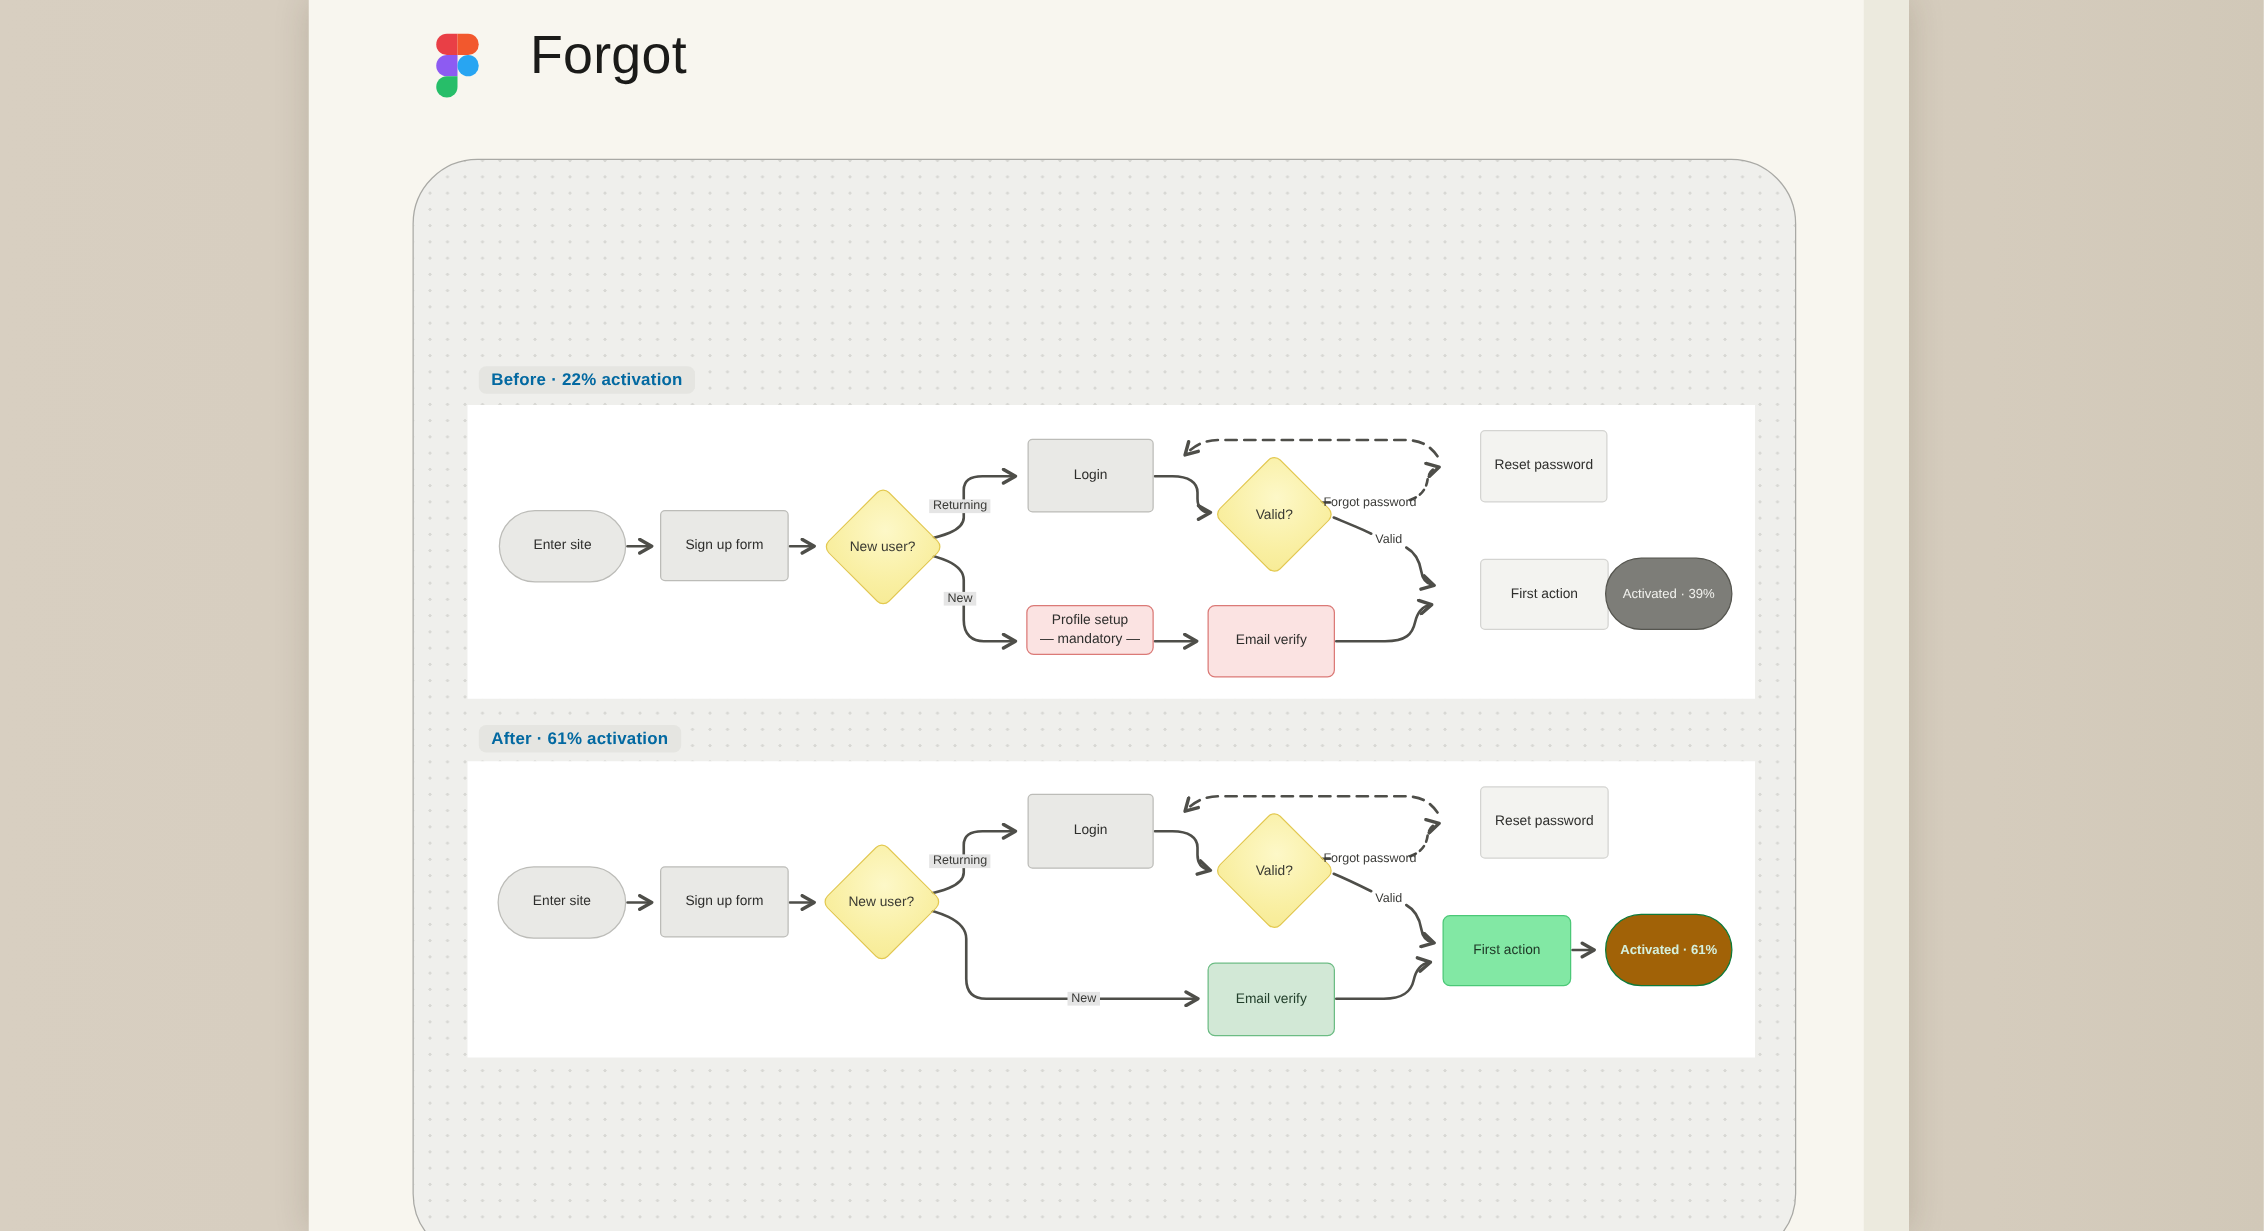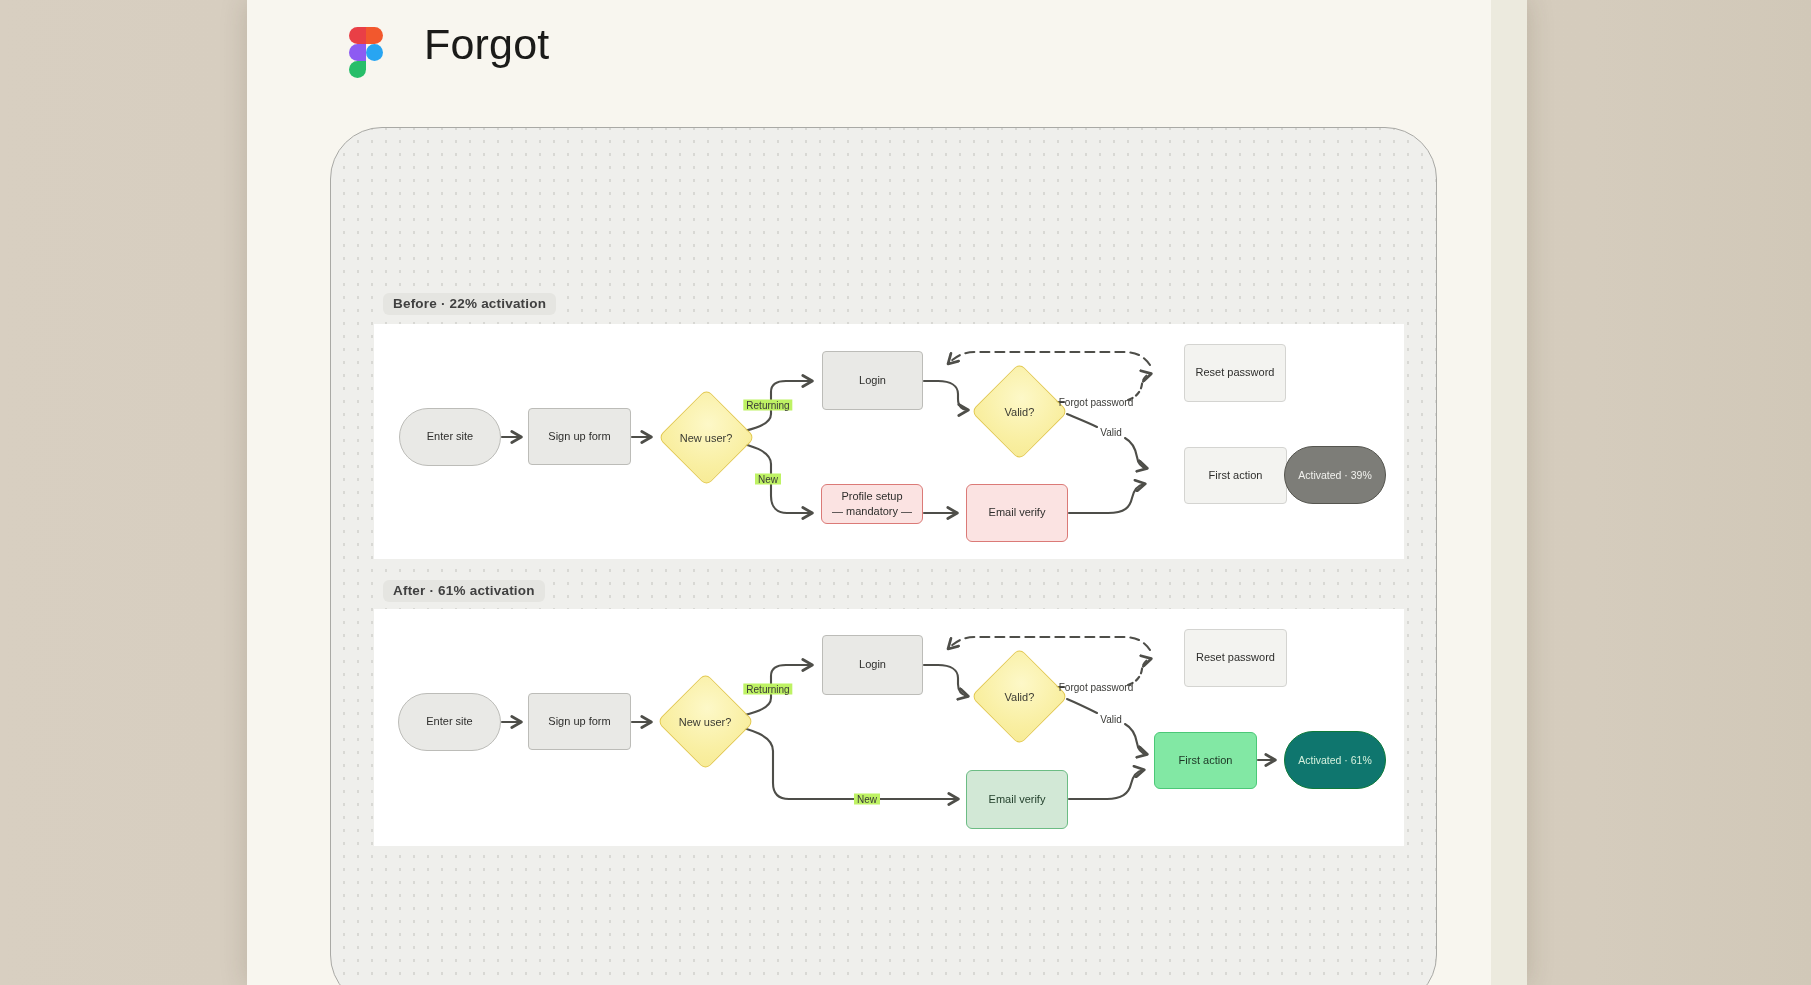--- a/index.html
+++ b/index.html
@@ -22,43 +22,43 @@
   .brand-title{position:absolute;left:424px;top:20px;font-size:43px;font-weight:500;color:#1b1b19;letter-spacing:.2px;}
 
   
   .canvas{position:absolute;left:330px;top:127px;width:1107px;height:880px;box-sizing:border-box;
     background-color:#efefec;
     background-image:radial-gradient(circle,#d8d8d4 1.15px,rgba(0,0,0,0) 1.3px);
     background-size:14px 13px;background-position:6px 7px;
     border:1.7px solid #a9a9a5;border-radius:52px;}
 
   .flow-badge{position:absolute;background:#e5e5e1;border-radius:6px;font-weight:bold;
-    font-size:13.5px;color:#404040;padding:3px 10px 4px;white-space:nowrap;letter-spacing:.2px;}
+    font-size:13.5px;color:#0369a1;padding:3px 10px 4px;white-space:nowrap;letter-spacing:.2px;}
   .panel{position:absolute;width:1030px;background:#ffffff;}
 
   .panel svg{position:absolute;left:0;top:0;}
 
   .node{position:absolute;display:flex;flex-direction:column;align-items:center;justify-content:center;
     box-sizing:border-box;font-size:11px;color:#2e2e2c;text-align:center;border-radius:4px;line-height:1.4;}
   .gray{background:#e9e9e6;border:1.4px solid #bcbcb8;}
   .light{background:#f3f3f0;border:1.4px solid #d4d4d1;margin-left:30px;}
   .pink{background:#fbe3e2;border:1.6px solid #db7a77;border-radius:6px;}
   .green{background:#82e8a4;border:1.8px solid #4bc877;border-radius:6px;color:#1c3524;}
   .mint{background:#d2e8d6;border:1.6px solid #6cbc84;border-radius:6px;color:#23402c;}
   .pill{border-radius:29px;}
   .pill-dark{background:#7d7d78;border:1.8px solid #55554f;color:#f1f1ed;border-radius:29px;font-size:10.5px;}
-  .pill-green{background:#0f766e;border:1.8px solid #0e7a3b;color:#d4f0dd;border-radius:29px;font-size:10.5px;}
+  .pill-green{background:#a16207;border:1.8px solid #0e7a3b;color:#d4f0dd;border-radius:29px;font-size:10.5px;font-weight:bold;}
 
   .diamond{position:absolute;width:67px;height:67px;transform:rotate(45deg);
     background:radial-gradient(circle at 38% 34%,#fdf8c8 0%,#f9efa2 70%,#f7eb95 100%);
     border:1.7px solid #e3c94f;border-radius:7px;display:flex;align-items:center;justify-content:center;}
   .diamond .dlabel{transform:rotate(-45deg);font-size:11px;color:#3a3a32;white-space:nowrap;}
 
   .edge-label{position:absolute;transform:translate(-50%,-50%);font-size:10px;color:#3a3a37;
-    background:#bef264;padding:0 3px;white-space:nowrap;}
+    background:#e5e5e5;padding:0 3px;white-space:nowrap;}
   .edge-label.nobg{background:transparent;}
 </style>
 </head>
 <body>
 
 <div class="sheet">
   <div class="sheet-strip"></div>
 </div>
 
 <div class="figma-logo">

